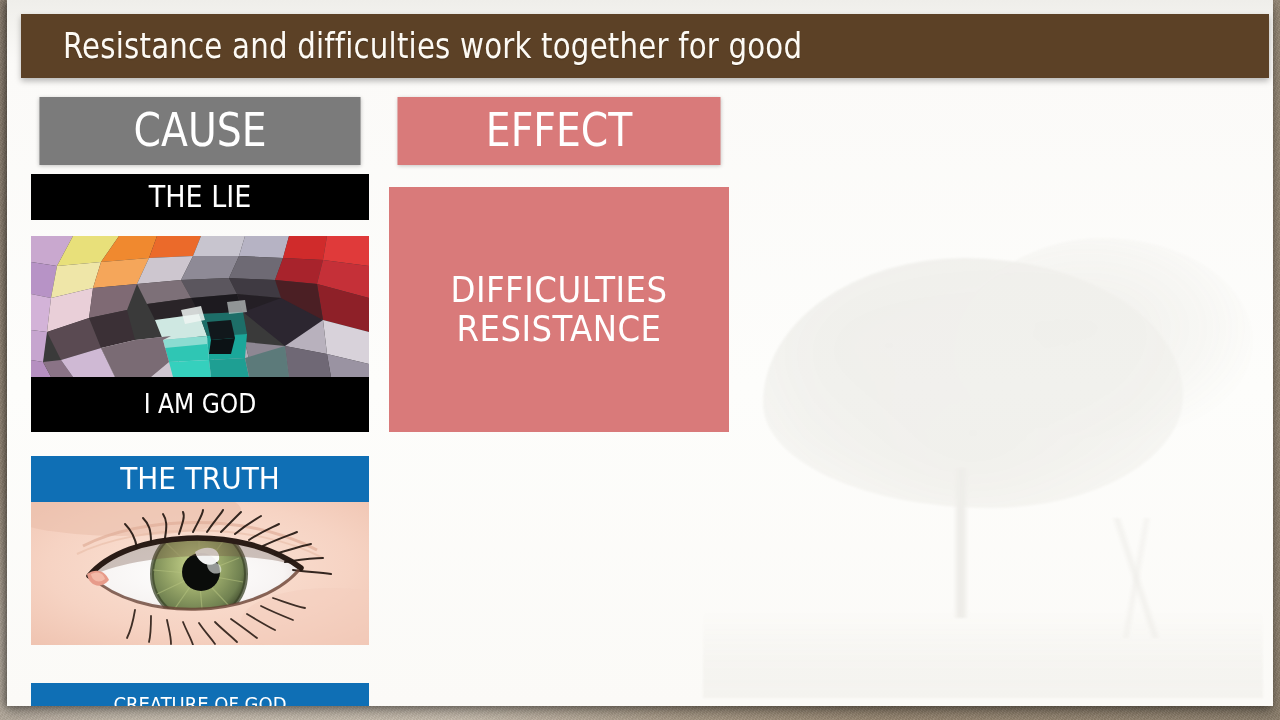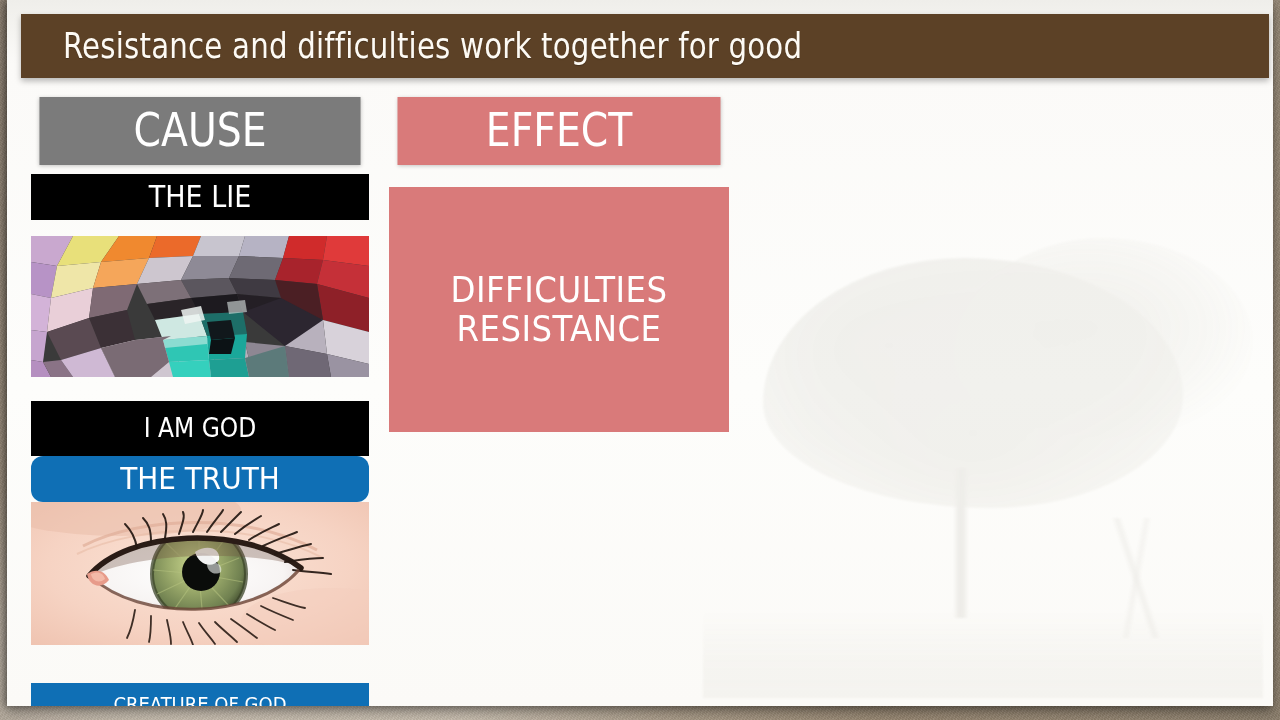--- a/index.html
+++ b/index.html
@@ -93,22 +93,22 @@
     color:#ffffff;
     font-family:"Liberation Sans Narrow","DejaVu Sans Condensed","Liberation Sans",sans-serif;
     font-weight:400;text-align:center;line-height:1.08;
     box-sizing:border-box;
   }
   .shadowbox{box-shadow:0 1px 4px rgba(0,0,0,.22);}
 
   
   .cause-head{left:24px;top:97px;width:338px;height:68px;background:#7b7b7b;font-size:46px;transform:scaleX(.95);}
   .lie-head  {left:24px;top:174px;width:338px;height:46px;background:#000000;font-size:30px;}
-  .lie-foot  {left:24px;top:377px;width:338px;height:55px;background:#000000;font-size:26px;margin-top:24px;}
-  .truth-head{left:24px;top:456px;width:338px;height:46px;background:#0f6fb5;font-size:31px;border-radius:12px;}
+  .lie-foot  {left:24px;top:377px;width:338px;height:55px;background:#000000;font-size:26px;}
+  .truth-head{left:24px;top:456px;width:338px;height:46px;background:#0f6fb5;font-size:31px;}
   .truth-foot{left:24px;top:683px;width:338px;height:44px;background:#0f6fb5;font-size:20px;}
 
   
   .effect-head{left:382px;top:97px;width:340px;height:68px;background:#d97a7a;font-size:46px;transform:scaleX(.95);}
   .effect-body{
     left:382px;top:187px;width:340px;height:245px;background:#d97a7a;
     font-size:36px;flex-direction:column;justify-content:center;
   }
   .effect-body span{display:block;letter-spacing:.5px;}
 

